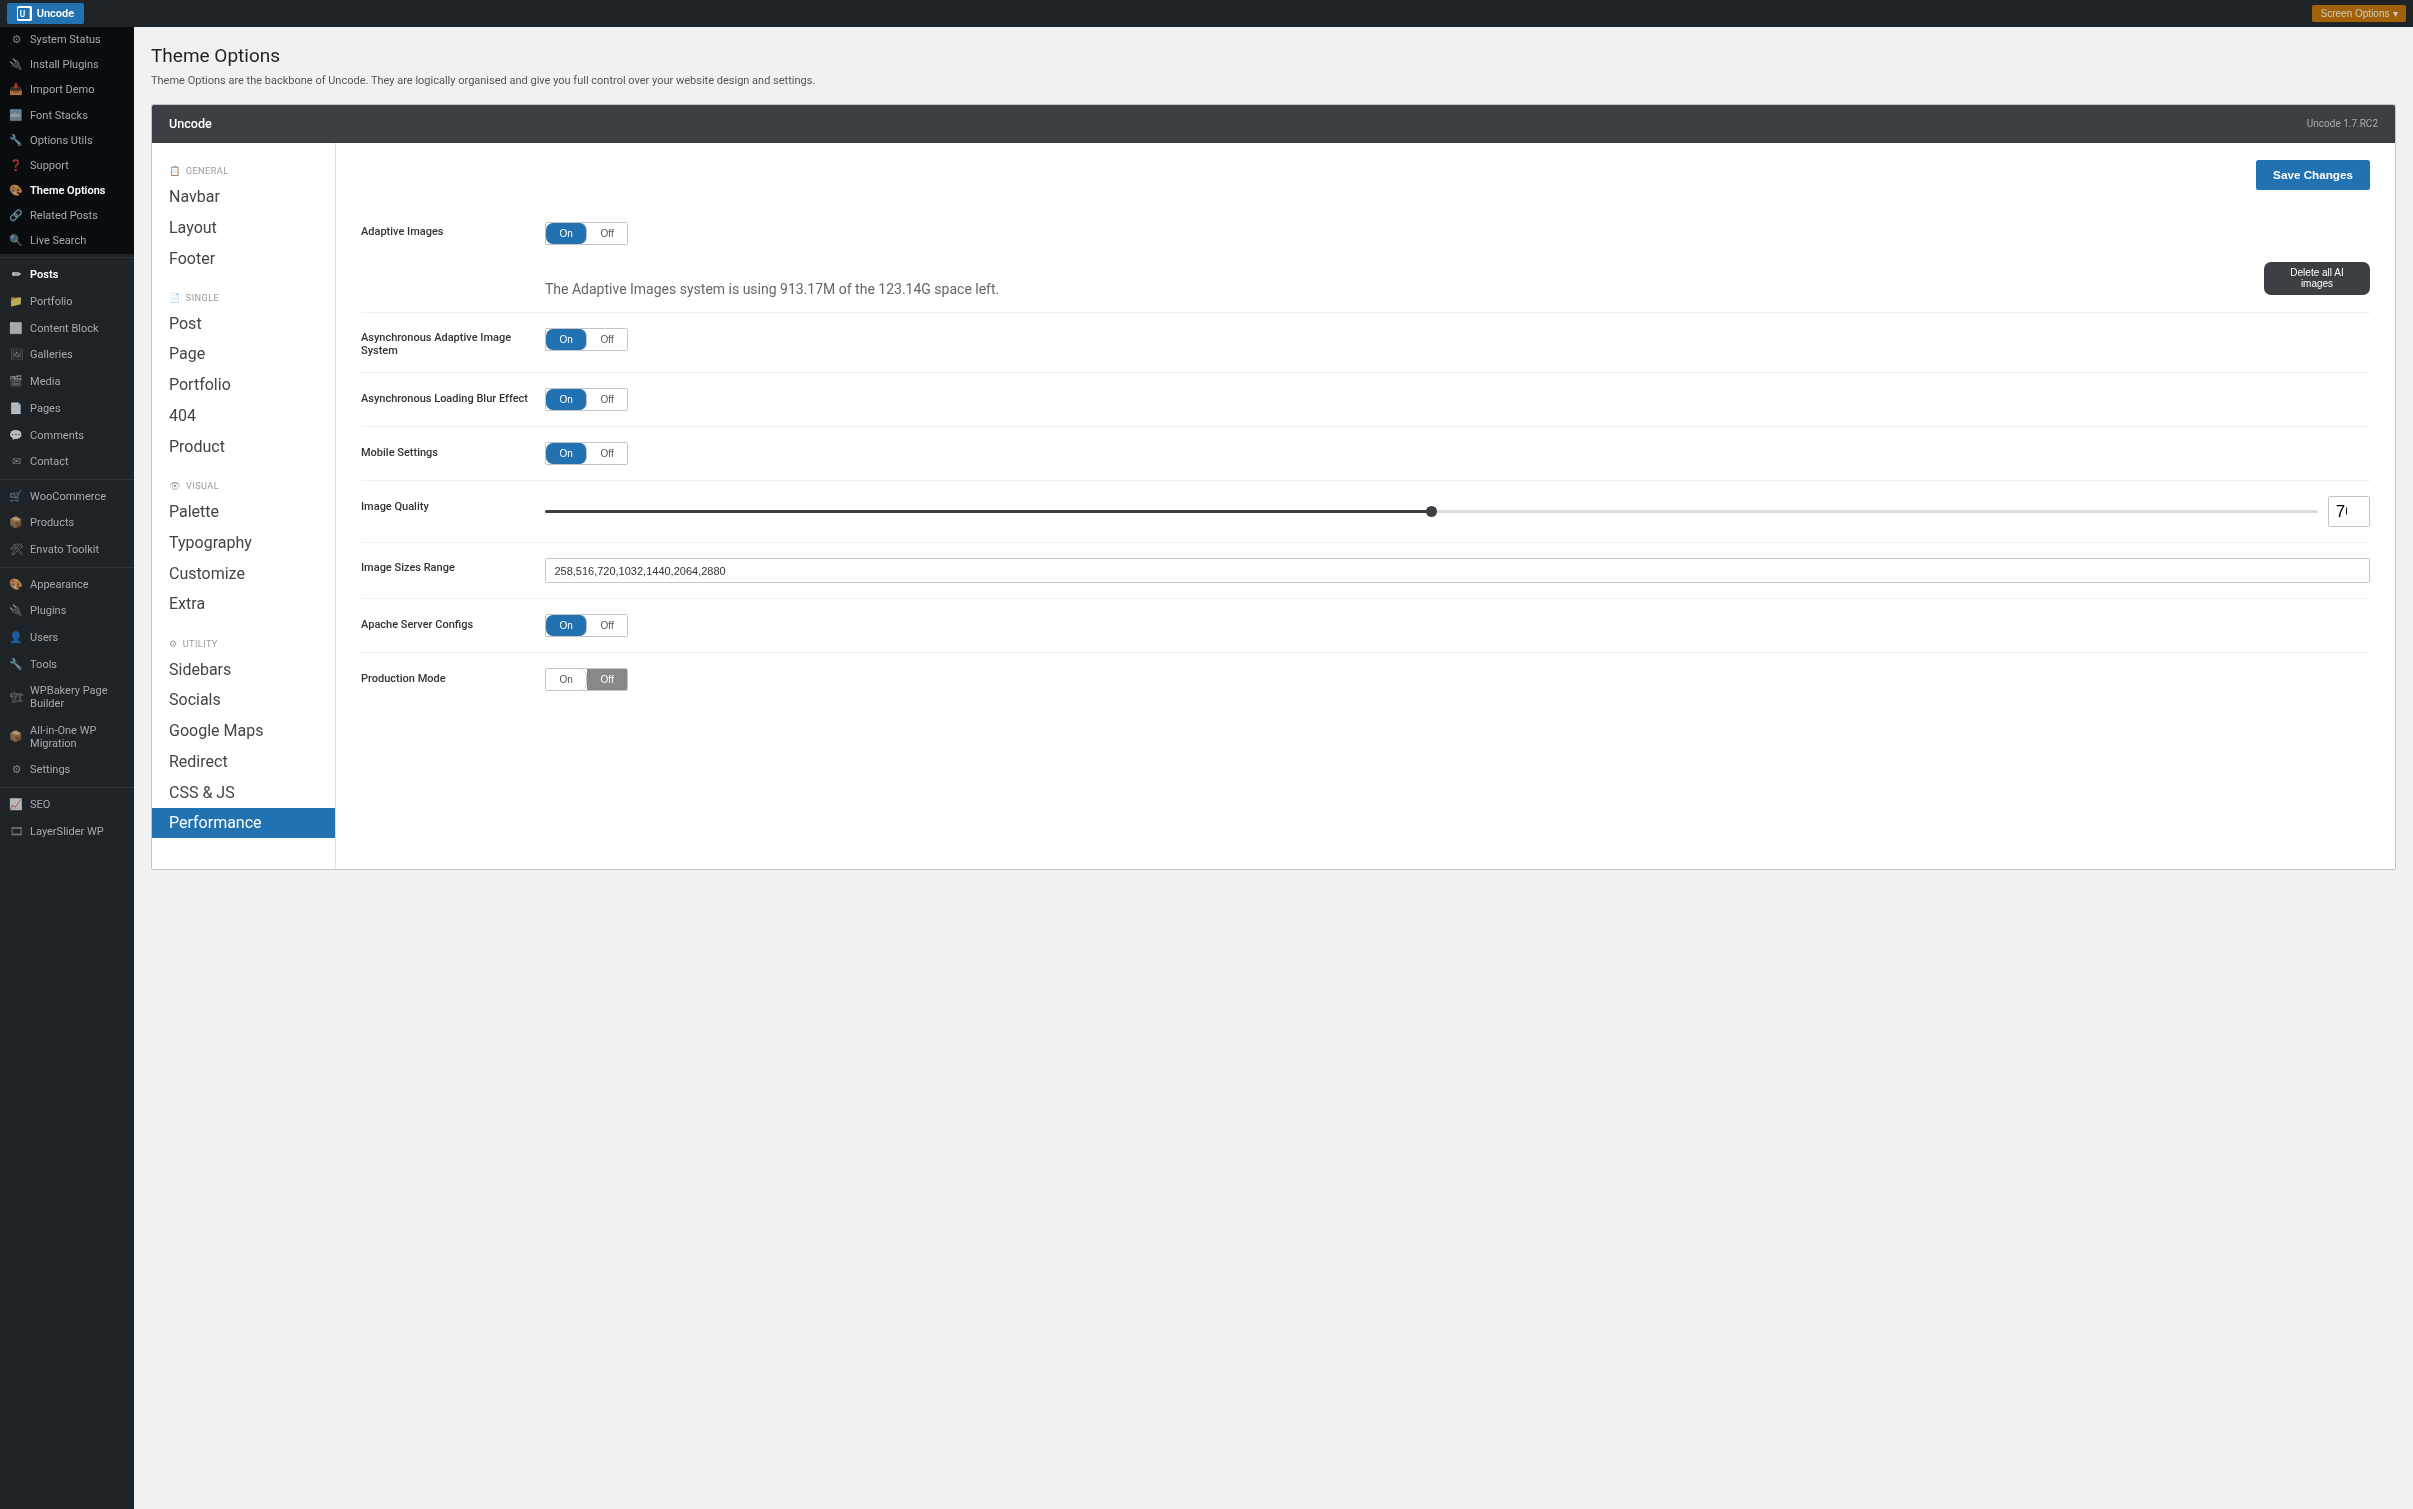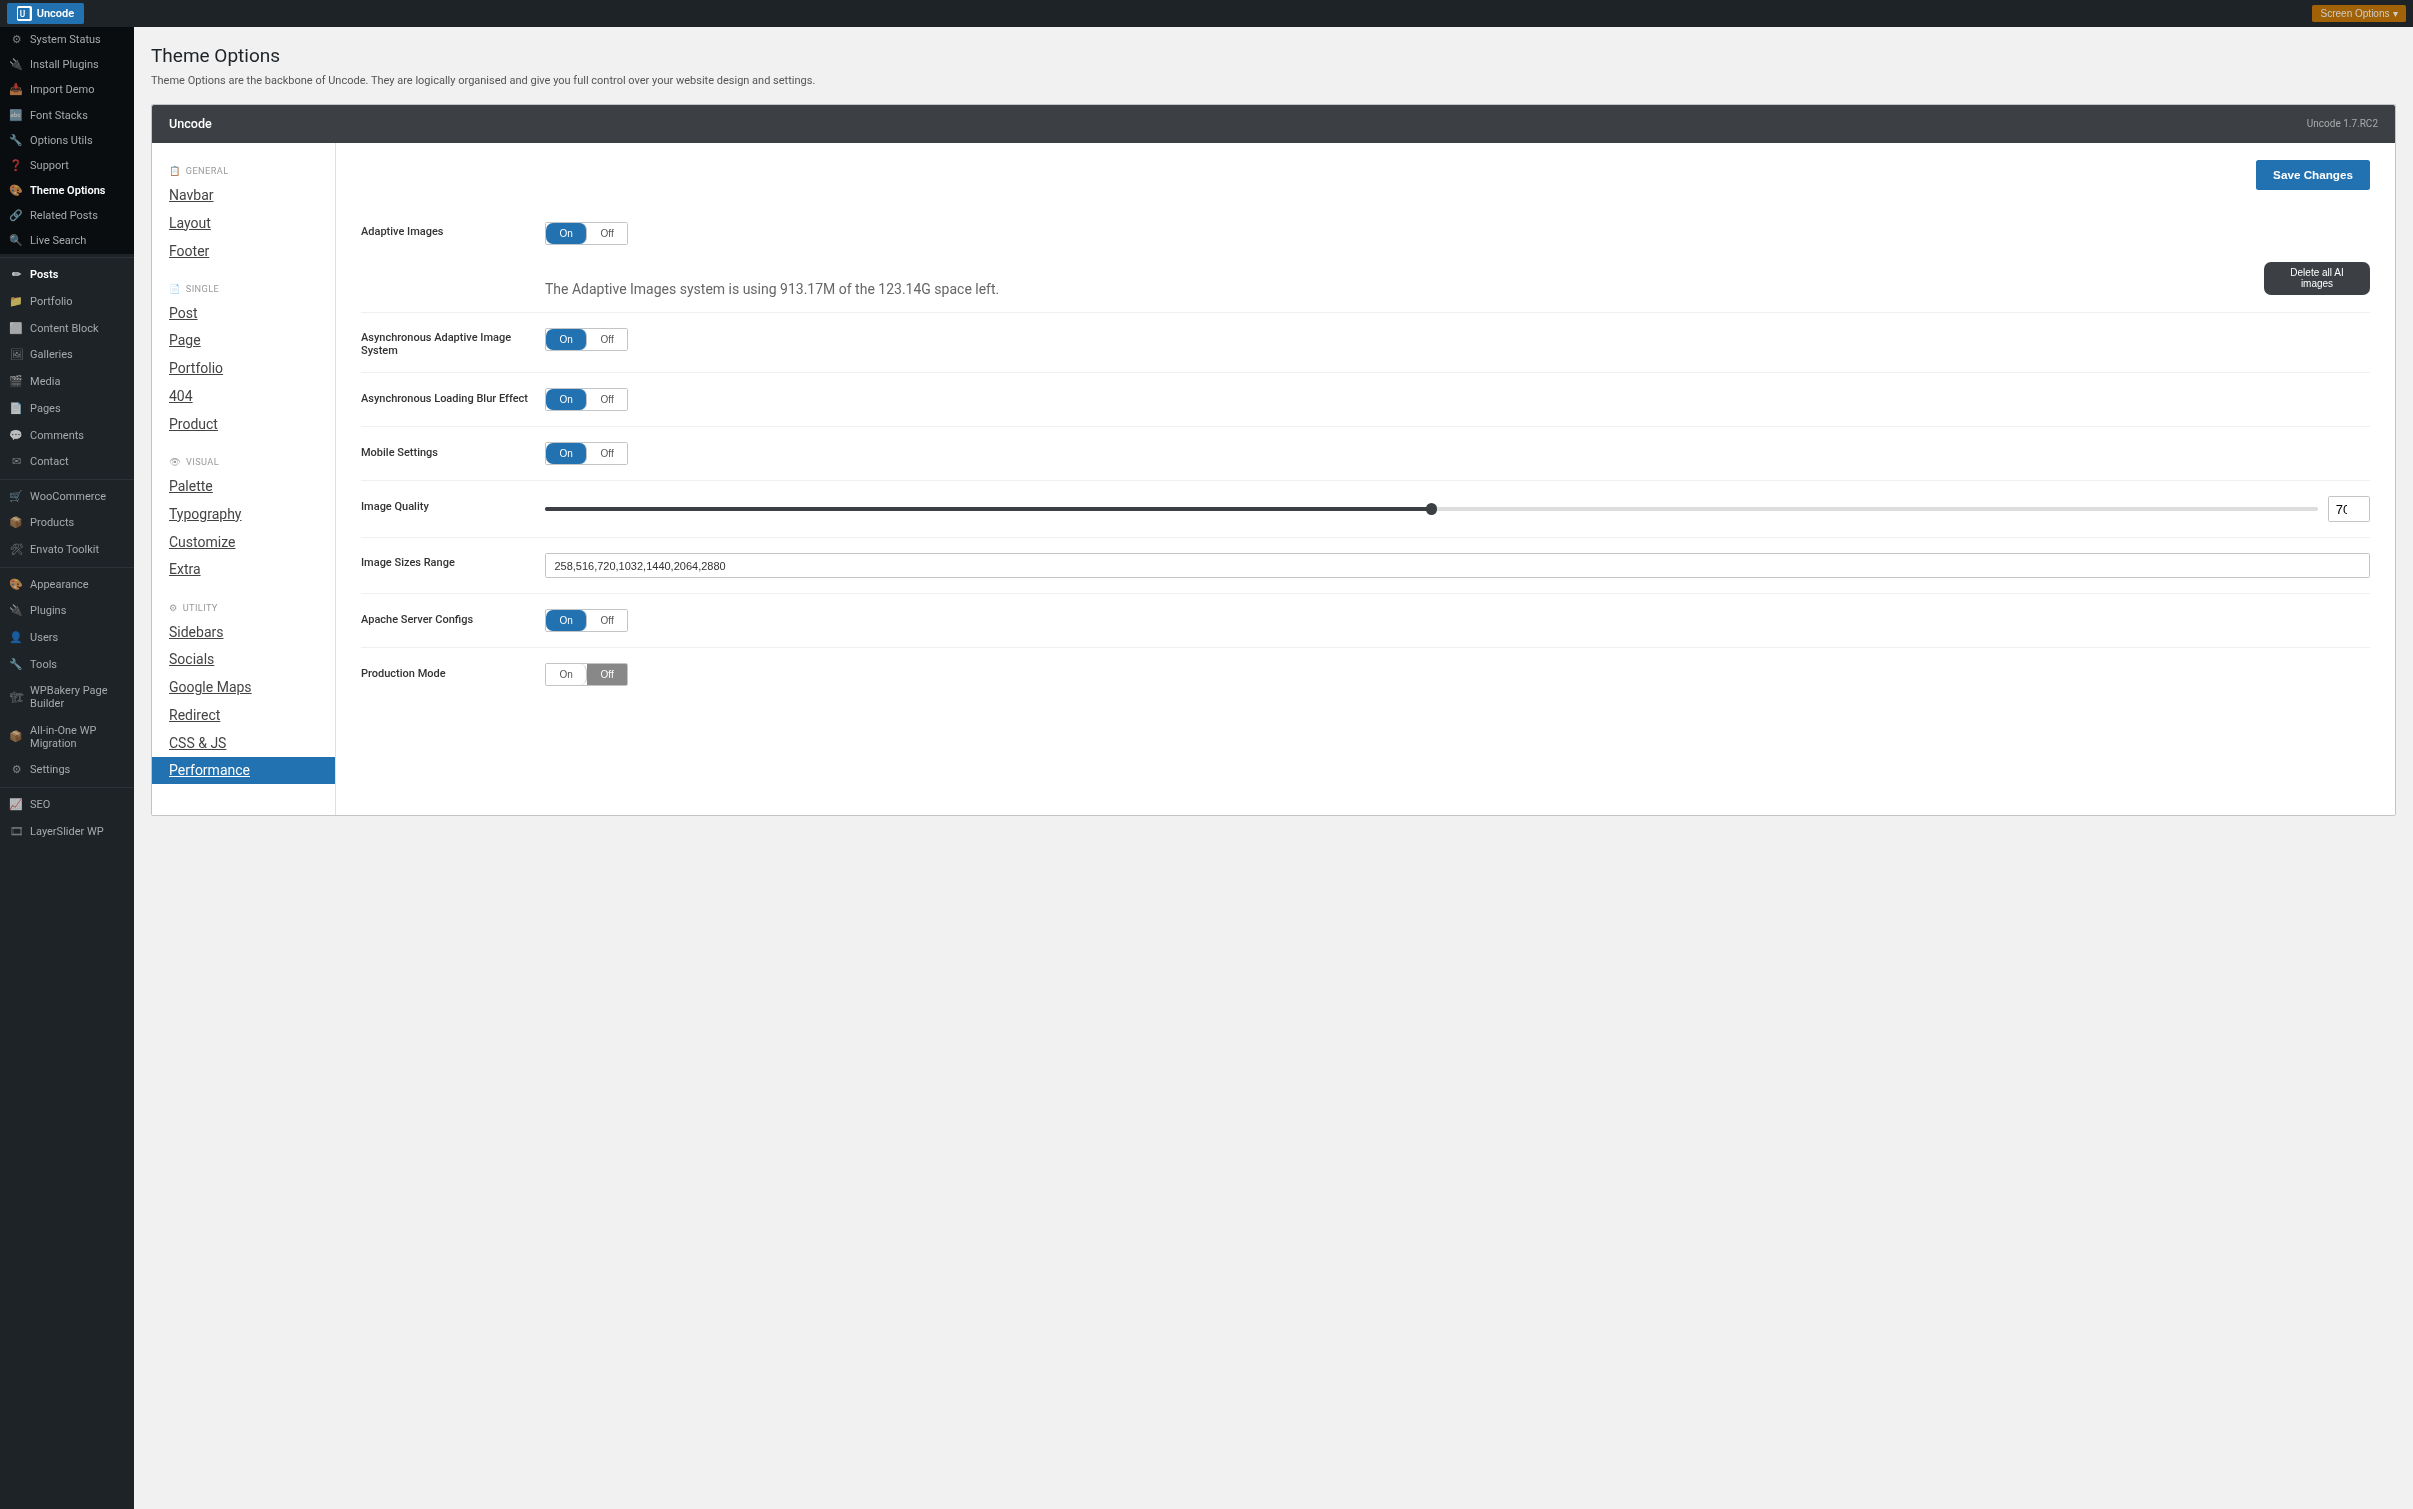--- a/index.html
+++ b/index.html
@@ -35,21 +35,21 @@
     .options-panel-header { background: #3c4044; color: #fff; padding: 11.7px 17px; display: flex; align-items: center; justify-content: space-between; border-radius: 1.7px 1.7px 0 0; }
     .options-panel-header .panel-title { font-size: 12.6px; font-weight: 500; }
     .options-panel-header .panel-version { font-size: 10px; color: #aaa; }
 
     .options-panel-body { display: flex; min-height: 503px; }
 
     
     .options-nav { width: 184px; border-right: 0.8px solid #e0e0e0; flex-shrink: 0; padding: 17px 0; }
     .options-nav-section { margin-bottom: 13.4px; }
     .options-nav-section-title { padding: 5px 17px; font-size: 9.2px; color: #999; text-transform: uppercase; letter-spacing: 0.4px; display: flex; align-items: center; gap: 5px; }
-    .options-nav-item { padding: 5.9px 17px; font-size: 14px; color: #444; cursor: pointer; text-decoration: underline; }
+    .options-nav-item { padding: 5.9px 17px; font-size: 16px; color: #444; cursor: pointer; }
     .options-nav-item.active { background: #2271b1; color: #fff; border-radius: 0; }
 
     
     .options-content { flex: 1; padding: 17px 25px; }
     .save-btn-row { display: flex; justify-content: flex-end; margin-bottom: 17px; }
     .save-btn { background: #2271b1; color: #fff; border: none; padding: 8.4px 17px; font-size: 11.7px; font-weight: 600; cursor: pointer; border-radius: 2.5px; }
 
     
     .setting-row { display: flex; align-items: flex-start; padding: 15px 0; border-bottom: 0.8px solid #f0f0f0; }
     .setting-row:last-child { border-bottom: none; }
@@ -65,21 +65,21 @@
 
     
     .storage-info { font-size: 14px; color: #666; margin-top: 21px; width: 100%; }
     .delete-ai-btn { background: #3c4044; color: #fff; border: none; padding: 5.9px 11.7px; font-size: 10px; cursor: pointer; border-radius: 7px; }
 
     
     .slider-container { display: flex; align-items: center; gap: 10px; width: 100%; }
     .slider-track { flex: 1; height: 3.4px; background: #ddd; border-radius: 1.7px; position: relative; cursor: pointer; }
     .slider-fill { height: 100%; background: #3c4044; border-radius: 1.7px; width: 50%; }
     .slider-thumb { width: 11.7px; height: 11.7px; background: #3c4044; border-radius: 50%; position: absolute; top: -4.2px; left: calc(50% - 5.9px); cursor: grab; }
-    .slider-value { width: 42px; border: 0.8px solid #c3c4c7; padding: 4.2px 6.7px; font-size: 13px; text-align: center; border-radius: 1.7px; }
+    .slider-value { width: 42px; border: 0.8px solid #c3c4c7; padding: 4.2px 6.7px; font-size: 17px; text-align: center; border-radius: 1.7px; }
 
     
     .text-input { width: 100%; border: 0.8px solid #c3c4c7; padding: 5.9px 8.4px; font-size: 11px; border-radius: 1.7px; color: #333; }
 
     
     .adaptive-row-info { display: flex; align-items: center; gap: 13.4px; margin-top: 6.7px; width: 100%; }
   </style>
 </head>
 <body>
 

